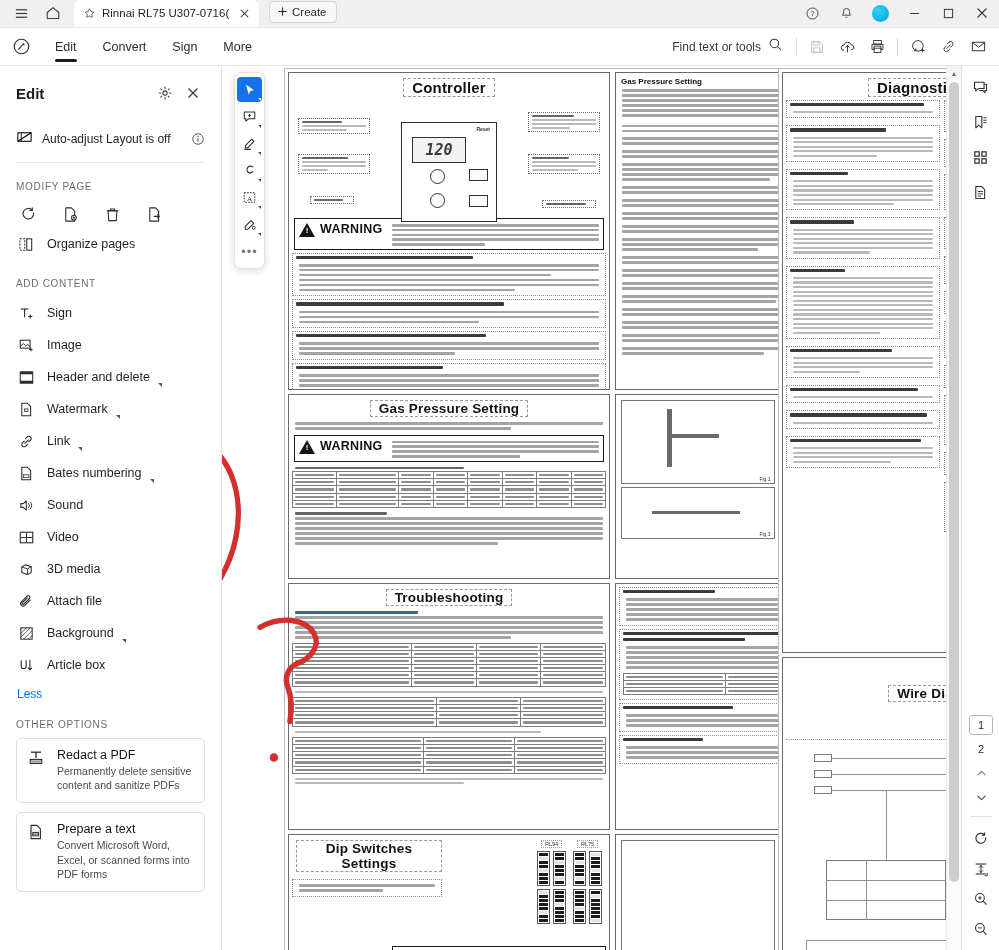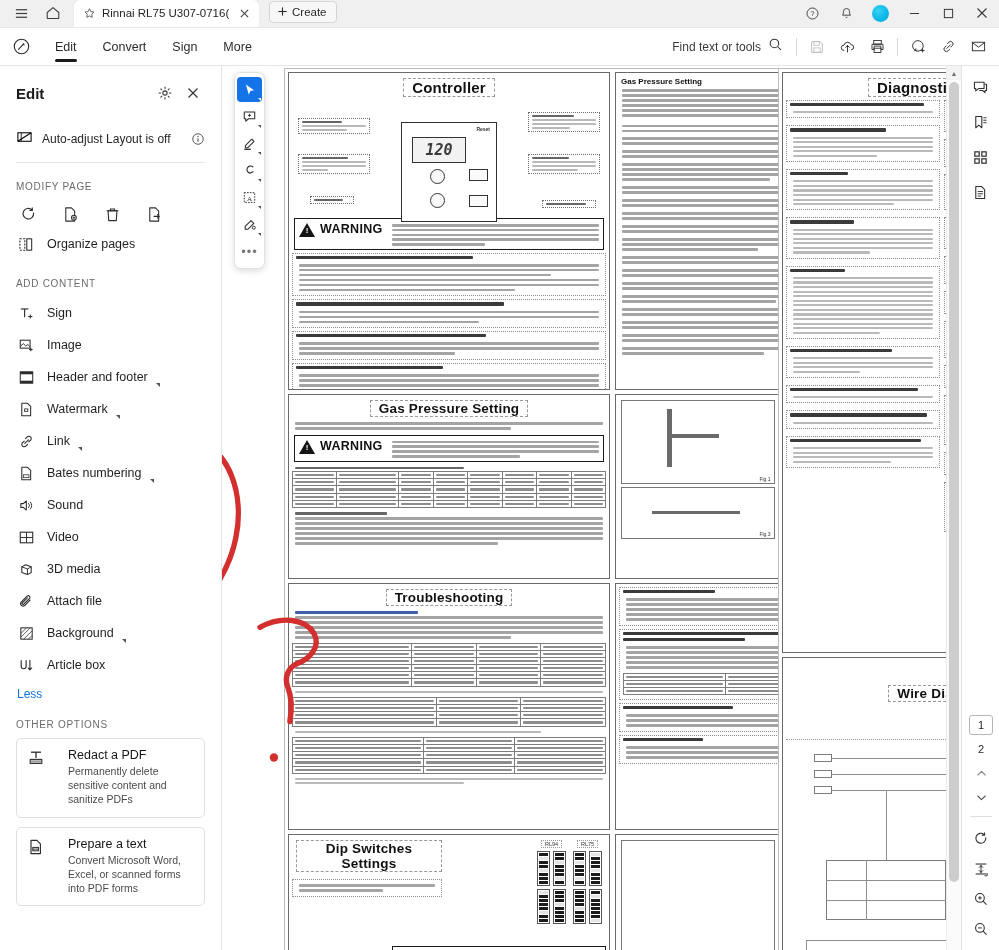--- a/index.html
+++ b/index.html
@@ -120,21 +120,21 @@
     width: 19px; height: 19px; flex: 0 0 19px; display: flex; align-items: center;
     justify-content: center; color: #2b2b2b;
   }
   .caret-mini {
     width: 0; height: 0; margin-left: -3px; align-self: flex-end; margin-bottom: 6px;
     border-left: 4px solid transparent; border-top: 4px solid #555;
   }
   .lp-less { font-size: 12px; color: #1473e6; cursor: pointer; margin: 6px 0 0 1px; }
   .option-card {
     border: 1px solid #e0e0e0; border-radius: 5px; padding: 9px 10px 10px 10px; margin-bottom: 9px;
-    display: flex; gap: 21px; cursor: pointer; background: #fff;
+    display: flex; gap: 10px; cursor: pointer; background: #fff;
   }
   .oc-ico { flex: 0 0 20px; color: #2b2b2b; padding-top: 1px; }
   .oc-title { font-size: 12.5px; color: #161616; margin-bottom: 2px; }
   .oc-desc { font-size: 10.5px; color: #4b4b4b; line-height: 1.35; }
 
   
   .anno-toolbar {
     position: absolute; left: 234px; top: 6px; width: 31px;
     background: #ffffff; border: 1px solid #e2e2e2; border-radius: 7px;
     box-shadow: 0 2px 7px rgba(0,0,0,.14); padding: 4px 0; z-index: 40;
@@ -559,21 +559,21 @@
         <span>Image</span>
       </div>
       <div class="lp-row">
         <span class="ri">
           <svg width="17" height="17" viewBox="0 0 18 18">
               <rect x="2.4" y="3" width="13.2" height="12" fill="none" stroke="currentColor" stroke-width="1.1"></rect>
               <rect x="2.4" y="3" width="13.2" height="2.6" fill="currentColor"></rect>
               <rect x="2.4" y="12.4" width="13.2" height="2.6" fill="currentColor"></rect>
             </svg>
         </span>
-        <span>Header and footer</span>
+        <span>Header and delete</span>
         <span class="caret-mini"></span>
       </div>
       <div class="lp-row">
         <span class="ri">
           <svg width="17" height="17" viewBox="0 0 18 18">
               <path d="M4 2.4h6l3.4 3.4v9.8H4z" fill="none" stroke="currentColor" stroke-width="1.1" stroke-linejoin="round"></path>
               <rect x="7" y="8.4" width="3.4" height="2.6" fill="none" stroke="currentColor" stroke-width=".9"></rect>
             </svg>
         </span>
         <span>Watermark</span>

